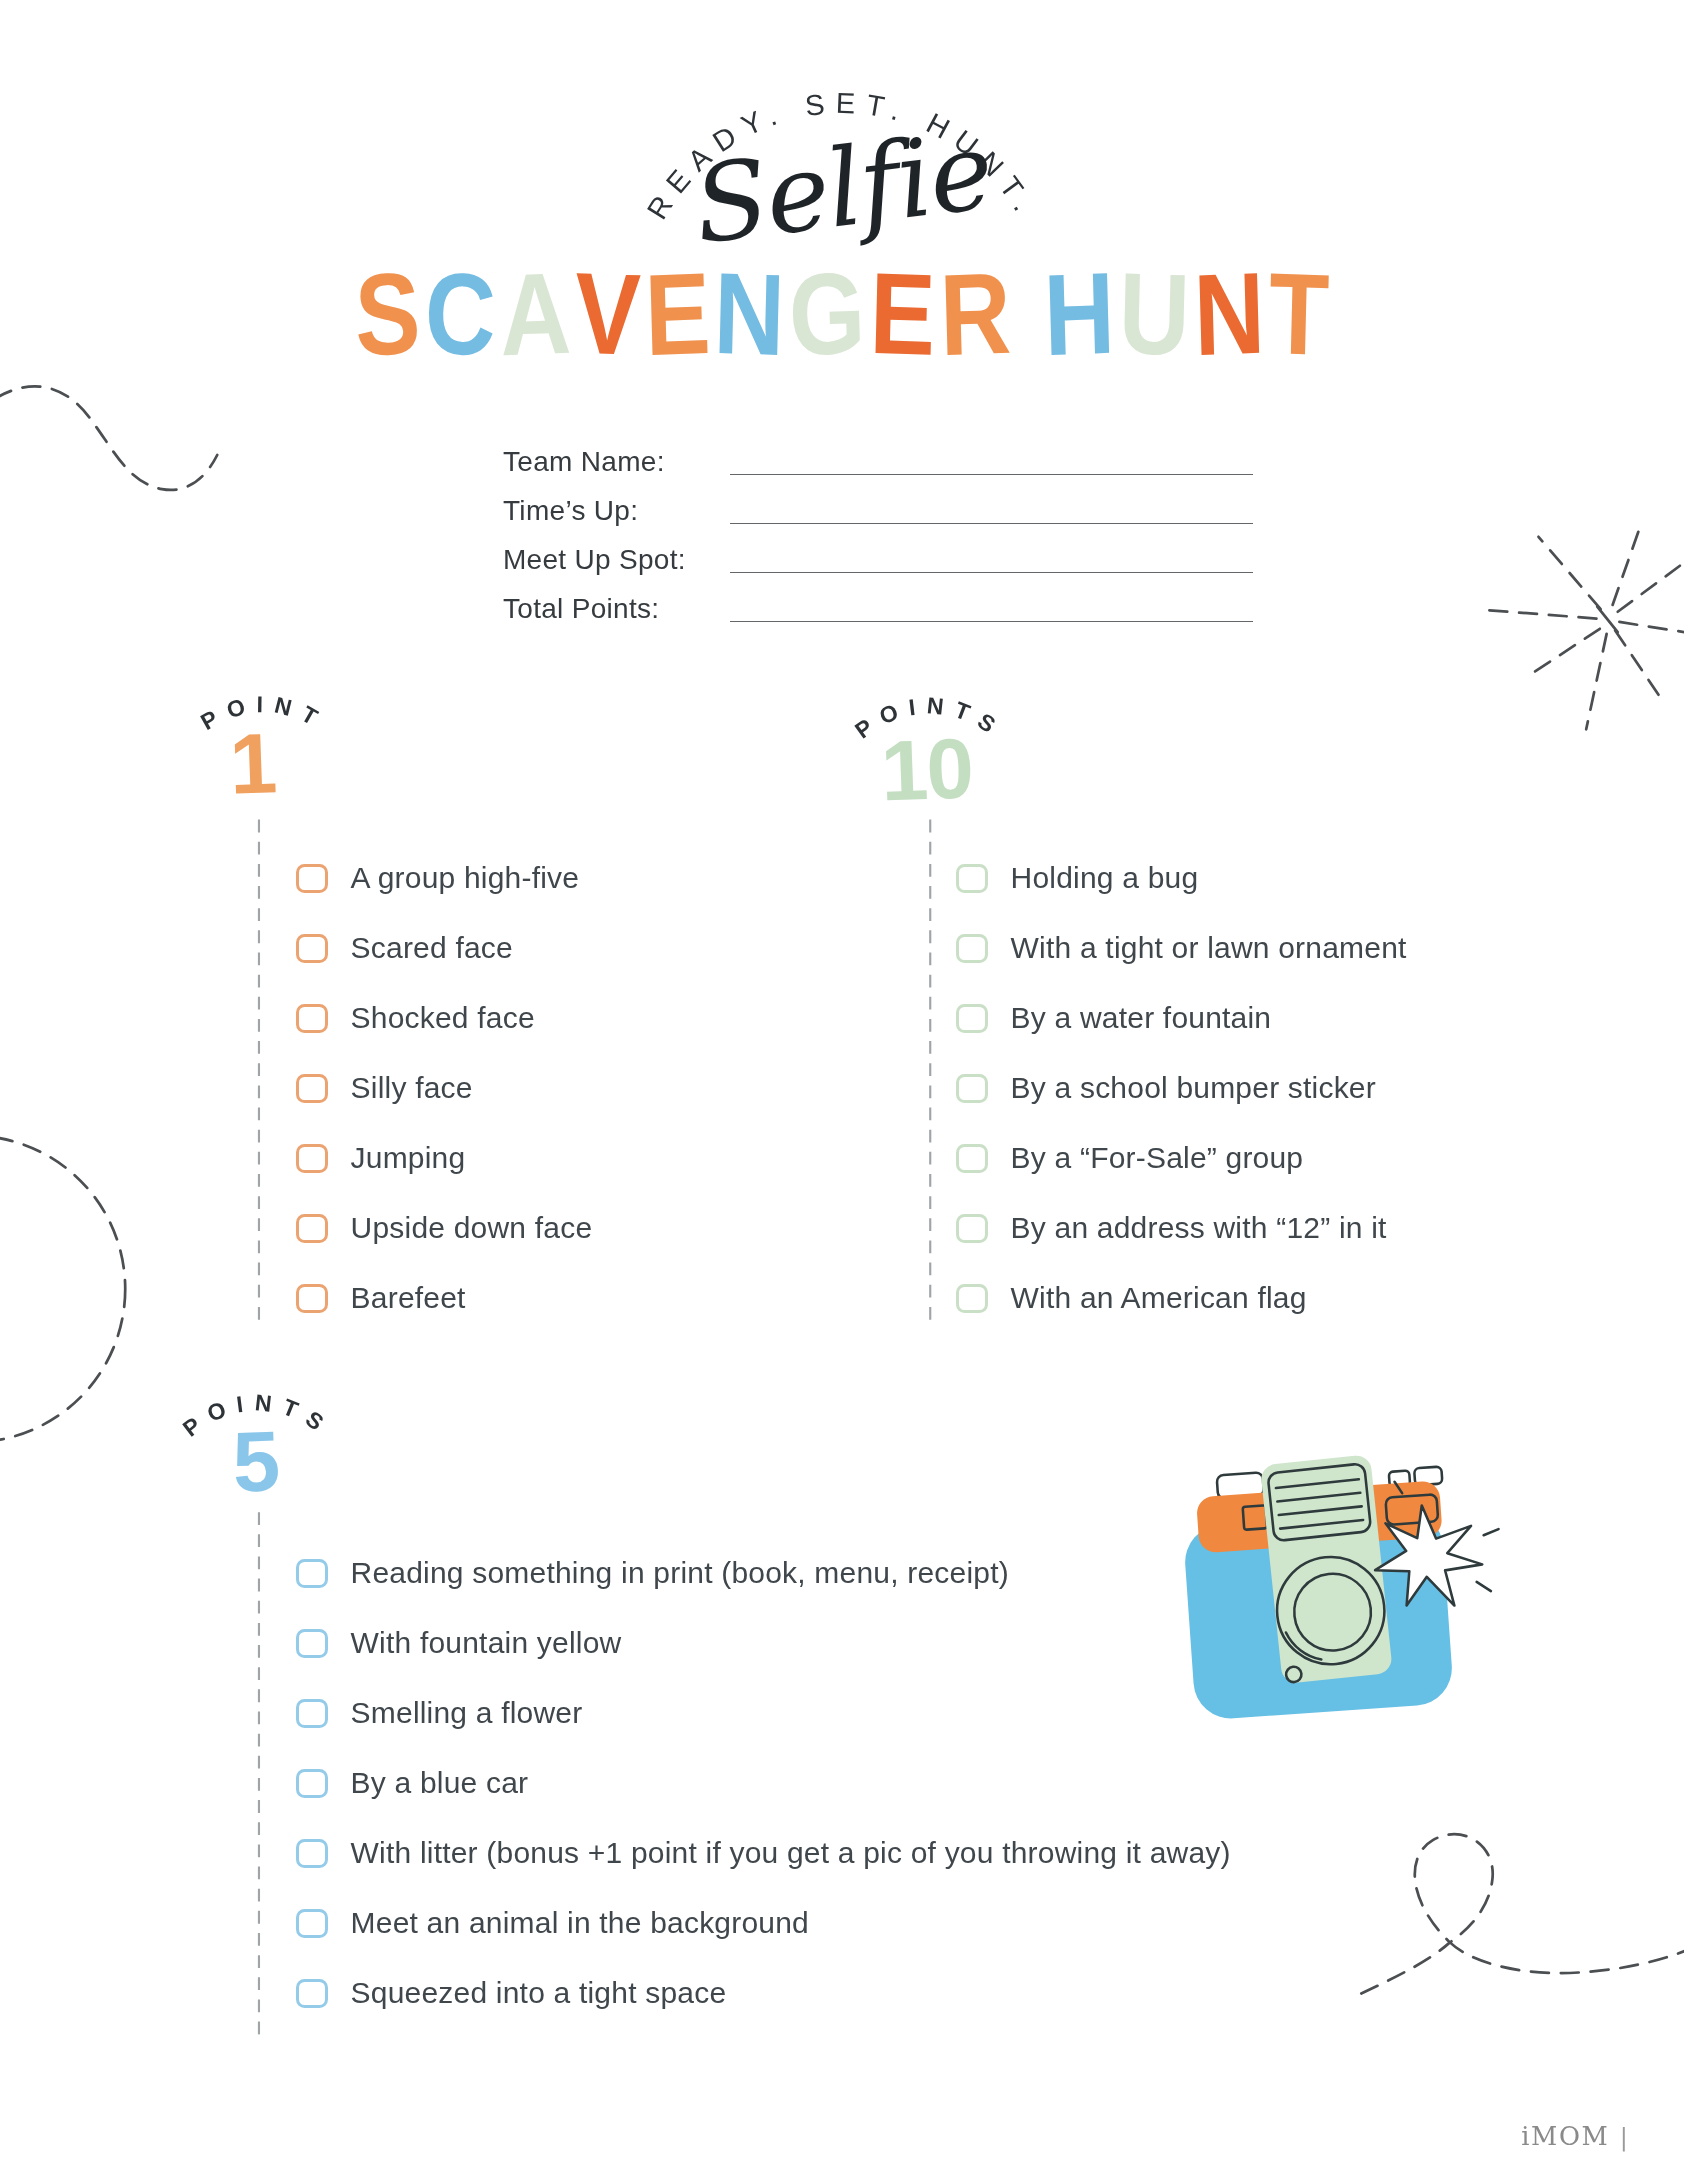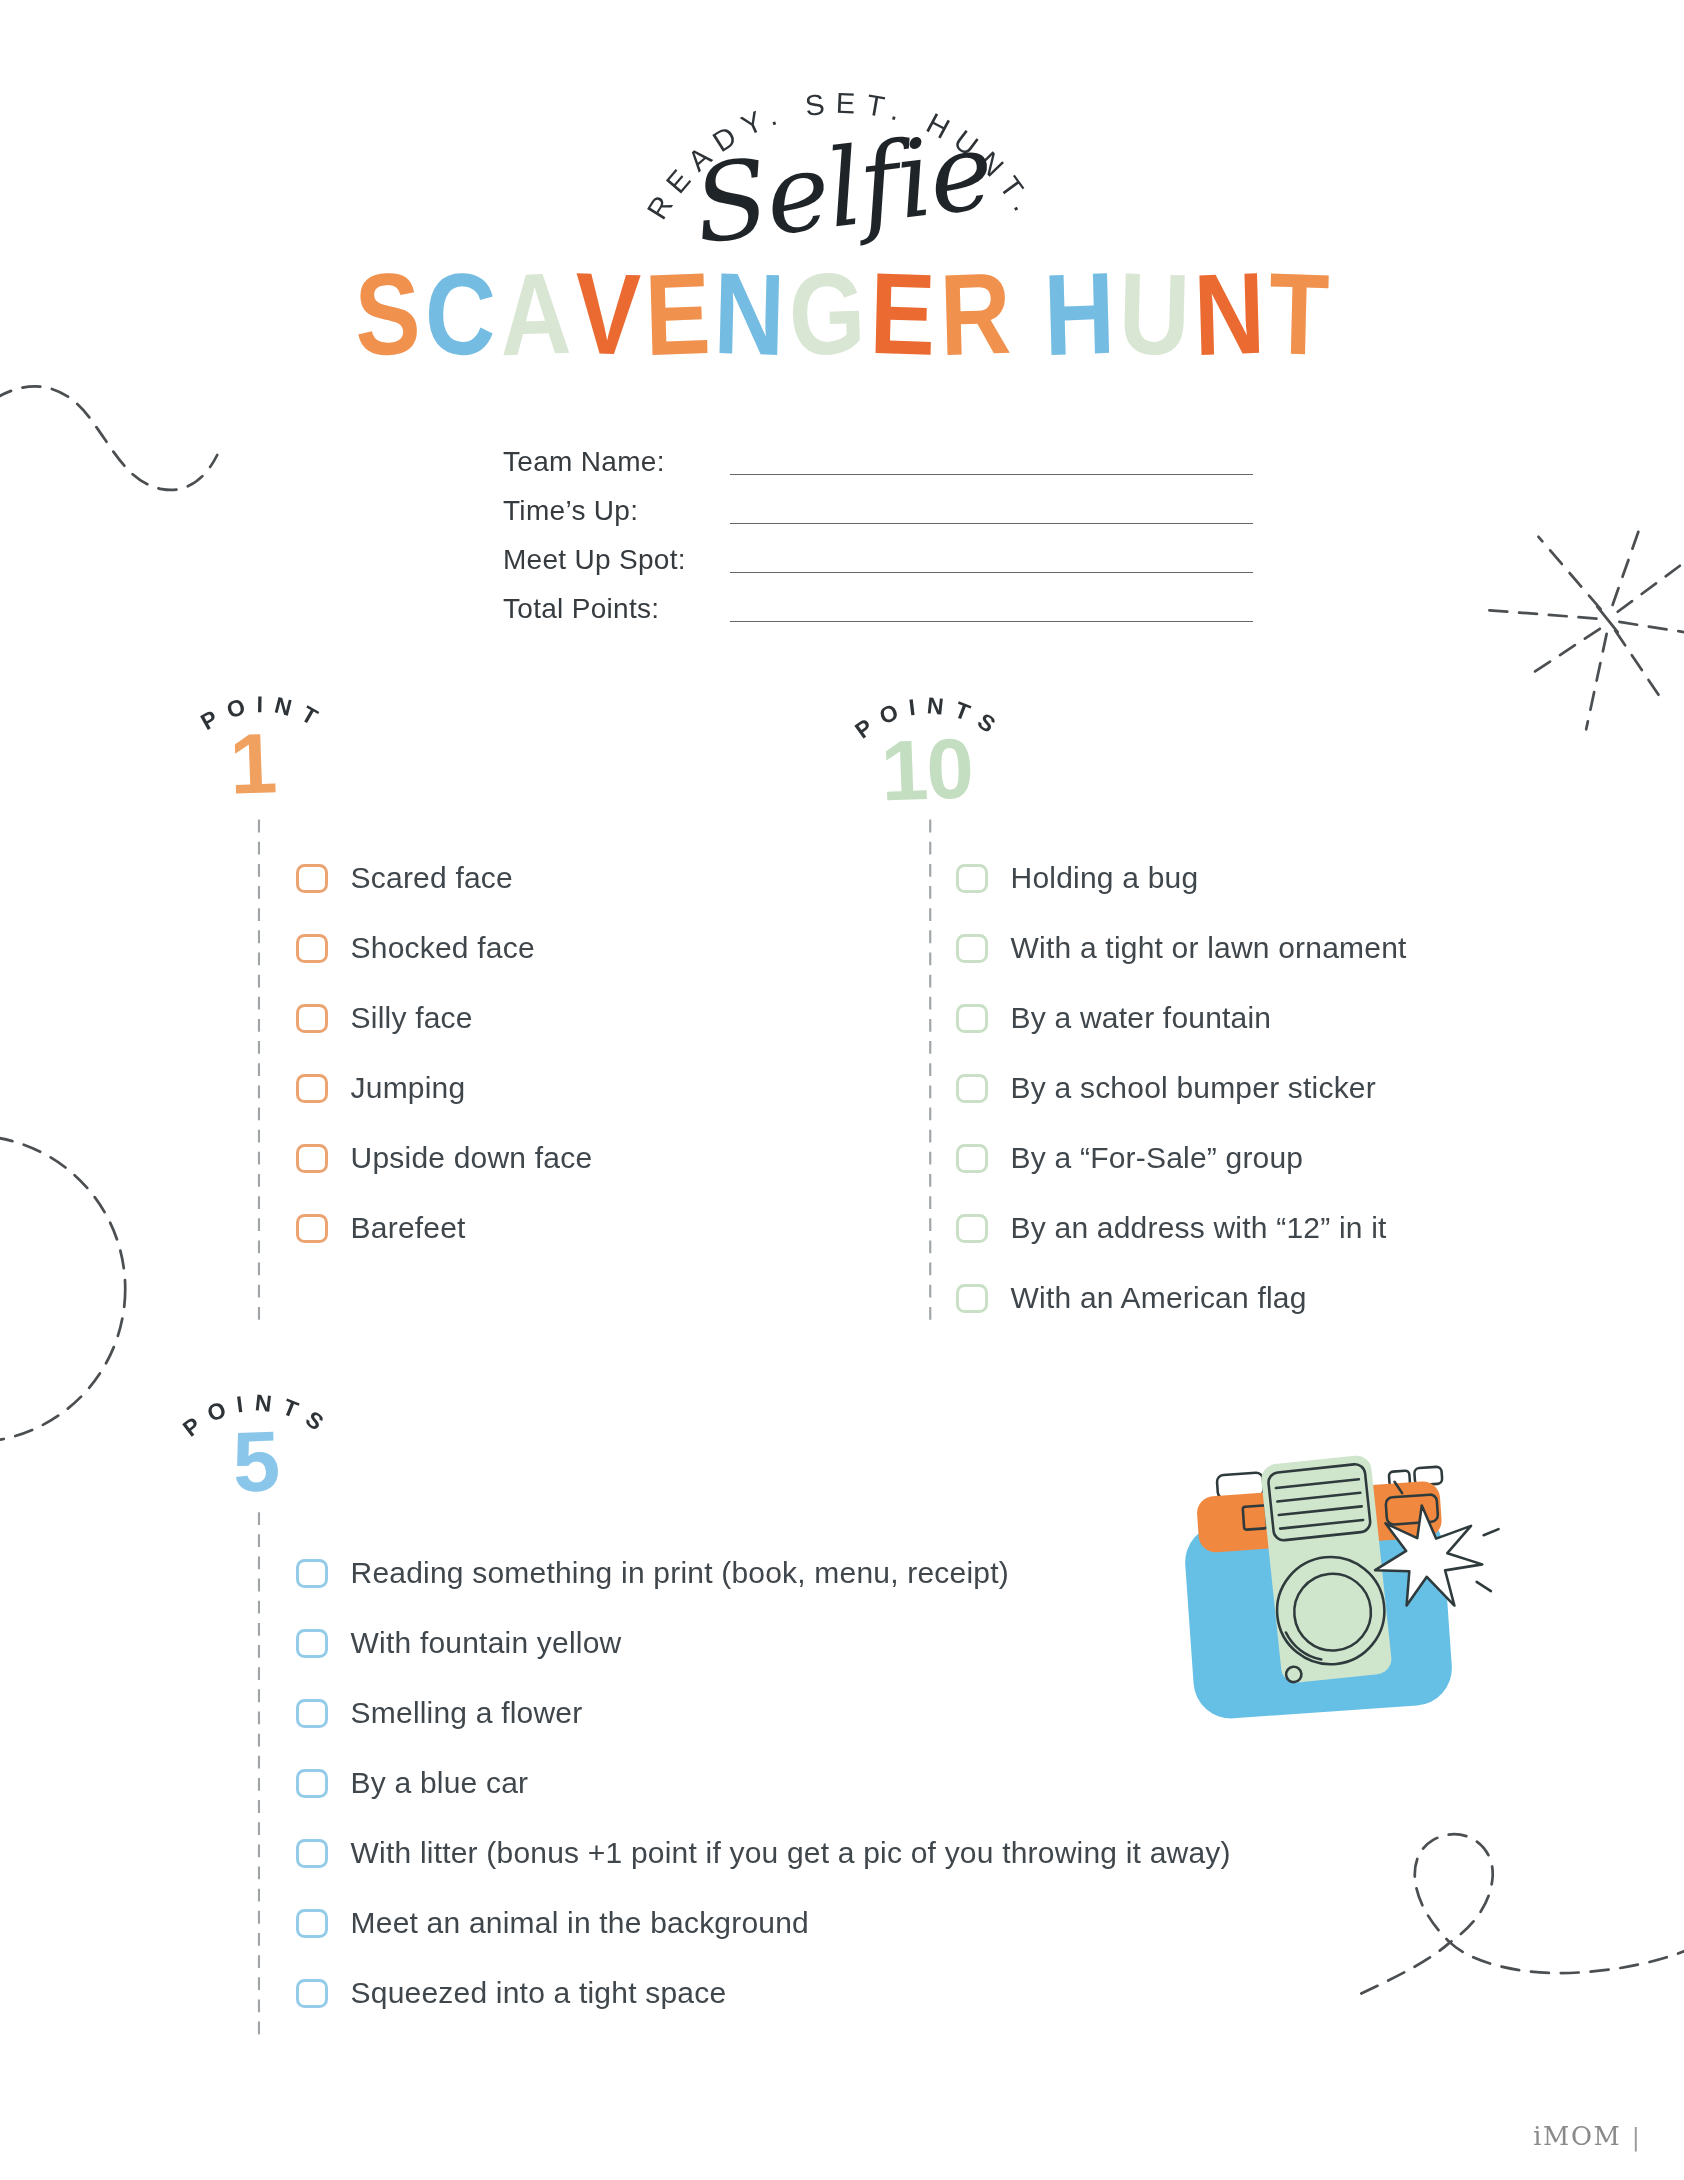--- a/index.html
+++ b/index.html
@@ -26,21 +26,21 @@
     letter-spacing:-1.7px;transform:rotate(-2deg);}
   
   .list{position:absolute;}
   .item{height:70px;display:flex;align-items:center;}
   .cb{width:25.6px;height:23px;border:3.4px solid var(--cb,#ccc);border-radius:8.5px;margin-right:23px;flex:none;}
   .ilabel{font-size:30px;color:#40474C;letter-spacing:0.2px;white-space:nowrap;}
   
   .decor{position:absolute;left:0;top:0;width:1685px;height:2181px;pointer-events:none;}
   .camera{position:absolute;left:1152px;top:1416px;width:375px;height:315px;}
   
-  .footer{position:absolute;right:35px;top:2121px;display:flex;align-items:baseline;
+  .footer{position:absolute;right:47px;top:2121px;display:flex;align-items:baseline;
     font-family:"DejaVu Serif",serif;color:#8A8A8A;}
   .footer .brand{font-size:25.6px;letter-spacing:1.7px;}
   .footer .bar{margin:0 10.2px;font-size:24px;color:#9A9A9A;}
   .footer .copy{font-size:24px;letter-spacing:0.3px;}
 </style>
 </head>
 <body>
 
 <div class="page">
 
@@ -115,20 +115,24 @@
 
   <svg class="sec-arc" style="left:145px;top:1359px" width="256" height="102" viewBox="0 0 300 120">
     <path id="arcP5" d="M 55 92 A 110 110 0 0 1 208 92" fill="none"></path>
     <text font-size="27" font-weight="600" fill="#2E3338" letter-spacing="12">
       <textPath href="#arcP5" startOffset="50%" text-anchor="middle">POINTS</textPath>
     </text>
   </svg>
   <div class="pts-num" style="left: 196px; top: 1419px; color: rgb(138, 198, 234);">5</div>
 
   <div class="list" style="left: 296px; top: 843px; --cb: #EBA471;">
+      <div class="item">
+        <span class="cb"></span>
+        <span class="ilabel">A group high-five</span>
+      </div>
       <div class="item">
         <span class="cb"></span>
         <span class="ilabel">Scared face</span>
       </div>
       <div class="item">
         <span class="cb"></span>
         <span class="ilabel">Shocked face</span>
       </div>
       <div class="item">
         <span class="cb"></span>

